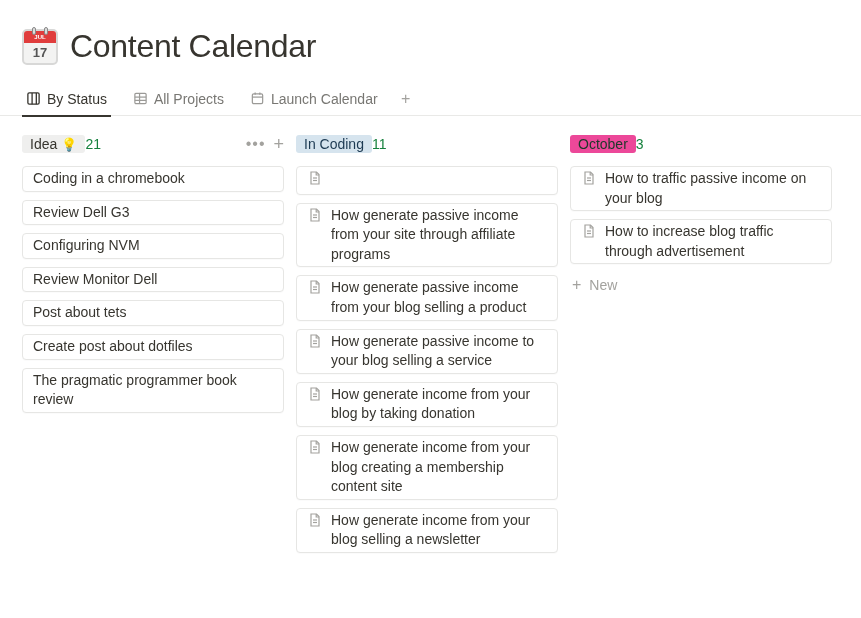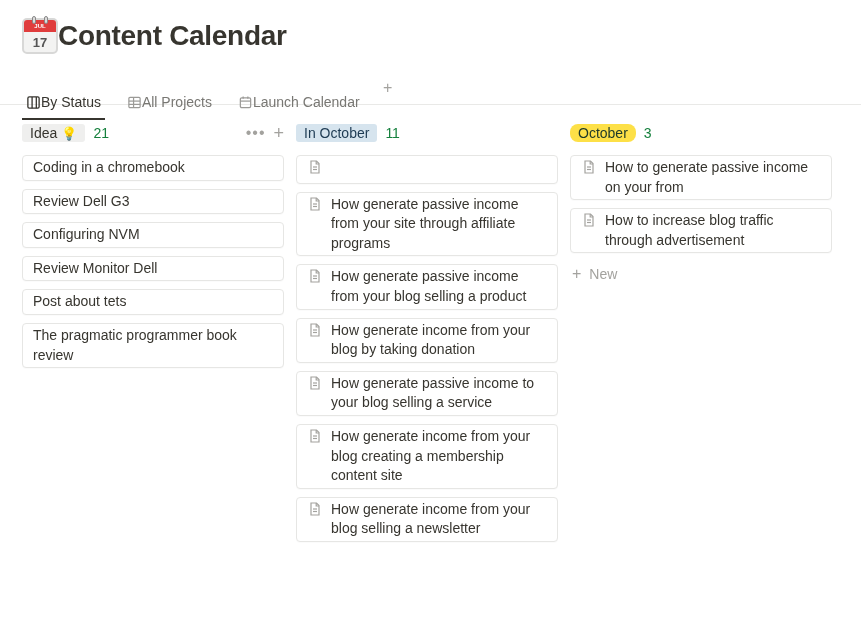--- a/index.html
+++ b/index.html
@@ -5,77 +5,77 @@
     * { box-sizing: border-box; margin: 0; padding: 0; }
     body {
       font-family: -apple-system, BlinkMacSystemFont, "Segoe UI", Helvetica, Arial, sans-serif;
       background: #fff;
       color: #37352f;
       width: 861px;
       padding: 12px 22px 0 22px;
       overflow: hidden;
     }
     
-    .page-header { display: flex; align-items: center; margin-bottom: 18px; margin-top: 6px; }
+    .page-header { display: flex; align-items: center; gap: 12px; margin-bottom: 18px; margin-top: 16px; }
     .page-icon { width: 36px; height: 36px; position: relative; }
     .page-icon .cal-body {
       width: 100%; height: 100%; background: #f3f3f2;
       border: 2px solid #d8d8d7; border-radius: 5px; position: relative;
     }
     .page-icon .cal-top {
       position: absolute; top: 0; left: 0; right: 0; height: 12px;
       background: #e03d3d; border-radius: 3px 3px 0 0;
     }
     .page-icon .cal-top::before { content:"JUL"; position:absolute; left:0; right:0; text-align:center; color:#fff; font-size:6px; font-weight:700; line-height:12px;}
     .page-icon .cal-day {
       position: absolute; top: 12px; left: 0; right: 0; bottom: 0;
       display: flex; align-items: center; justify-content: center;
       font-size: 13px; font-weight: 700; color: #555;
     }
     .page-icon .cal-ring {
       position:absolute; top:-4px; width:4px; height:8px; border:1px solid #888; border-radius:2px; background:#ddd;
     }
     .page-icon .cal-ring.r1{left:8px;} .page-icon .cal-ring.r2{right:8px;}
-    .page-title { font-size: 28px; font-weight: 700; letter-spacing: -0.3px; }
+    .page-title { font-size: 32px; font-weight: 400; letter-spacing: -0.3px; }
 
     
     .tabs-row {
       display: flex; align-items: center; gap: 6px;
       border-bottom: 1px solid #e9e9e7; margin: 0 -22px 0 -22px; padding: 0 22px;
     }
     .tab {
-      display: flex; align-items: flex-end; 
+      display: flex; align-items: flex-start; gap: 6px;
       padding: 6px 4px 8px 4px; font-size: 14px; color: #787773;
-      cursor: pointer; margin-right: 12px; position: relative; top: 16px;
+      cursor: pointer; margin-right: 12px; position: relative; top: 2px;
       border-bottom: 2px solid transparent;
     }
     .tab.active { color: #37352f; border-bottom: 2px solid #37352f; font-weight: 500; }
     .tab .tab-icon svg { display:block; }
     .tab-add {
       width: 20px; height: 20px; display:flex; align-items:center; justify-content:center;
       font-size: 16px; color: #a3a29e; cursor: pointer; margin-left: -4px;
     }
 
     
     .board { display: flex; gap: 12px; margin-top: 14px; }
     .col { width: 262px; flex-shrink: 0; }
     .col-header {
-      display: flex; align-items: center; gap: 8px; margin-bottom: 8px;
+      display: flex; align-items: center; margin-bottom: 8px;
       height: 28px;
     }
     .col-label {
       font-size: 14px; padding: 1px 8px; border-radius: 3px; display:inline-flex; align-items:center; gap:4px;
     }
     .col-count { font-size: 14px; color: #15803d; }
     .col-actions { margin-left: auto; display:flex; align-items:center; gap:8px; }
     .dots { color:#a3a29e; font-size:16px; letter-spacing:1px; cursor:pointer; line-height:1;}
     .col-add { color:#a3a29e; font-size:18px; cursor:pointer; line-height:1;}
     .label-grey { background:#efefee; color:#37352f; }
     .label-blue { background:#d6e4ee; color:#1d3a52; }
-    .label-green { background:#fde047; color:#1c3829;border-radius:8px; }
+    .label-green { background:#ec4899; color:#1c3829; }
     .bulb { font-size: 13px; }
 
     .card {
       border: 1px solid #e6e6e4; border-radius: 4px; background:#fff;
       padding: 2px 10px; margin-bottom: 8px; font-size: 14px;
       box-shadow: 0 1px 1px rgba(15,15,15,0.02);
       display: flex; align-items: flex-start; gap: 8px; cursor: pointer;
       line-height: 1.4;
     }
     .card .doc-icon { flex-shrink:0; margin-top:1px; color:#a3a29e; }
@@ -162,29 +162,32 @@
         <div class="card">
           <span class="card-text">Configuring NVM</span>
         </div>
         <div class="card">
           <span class="card-text">Review Monitor Dell</span>
         </div>
         <div class="card">
           <span class="card-text">Post about tets</span>
         </div>
         <div class="card">
+          <span class="card-text">Create post about dotfiles</span>
+        </div>
+        <div class="card">
           <span class="card-text">The pragmatic programmer book review</span>
         </div>
       </div>
   </div>
 
   <div class="col">
     <div class="col-header">
       <span class="col-label label-blue">
-        <span>In October</span>
+        <span>In Coding</span>
       </span>
       <span class="col-count">11</span>
     </div>
     <div id="cards-review">
         <div class="card">
           <span class="doc-icon"><svg width="16" height="16" viewBox="0 0 16 16" fill="none" stroke="#a3a29e" stroke-width="1.2">
               <path d="M4 2h5.5L12 4.5V14H4z"></path>
               <path d="M9.2 2v3h2.8"></path>
               <line x1="6" y1="8" x2="10" y2="8"></line>
               <line x1="6" y1="10.5" x2="10" y2="10.5"></line>
@@ -208,30 +211,30 @@
             </svg></span>
           <span class="card-text">How generate passive income from your blog selling a product</span>
         </div>
         <div class="card">
           <span class="doc-icon"><svg width="16" height="16" viewBox="0 0 16 16" fill="none" stroke="#a3a29e" stroke-width="1.2">
               <path d="M4 2h5.5L12 4.5V14H4z"></path>
               <path d="M9.2 2v3h2.8"></path>
               <line x1="6" y1="8" x2="10" y2="8"></line>
               <line x1="6" y1="10.5" x2="10" y2="10.5"></line>
             </svg></span>
+          <span class="card-text">How generate passive income to your blog selling a service</span>
+        </div>
+        <div class="card">
+          <span class="doc-icon"><svg width="16" height="16" viewBox="0 0 16 16" fill="none" stroke="#a3a29e" stroke-width="1.2">
+              <path d="M4 2h5.5L12 4.5V14H4z"></path>
+              <path d="M9.2 2v3h2.8"></path>
+              <line x1="6" y1="8" x2="10" y2="8"></line>
+              <line x1="6" y1="10.5" x2="10" y2="10.5"></line>
+            </svg></span>
           <span class="card-text">How generate income from your blog by taking donation</span>
-        </div>
-        <div class="card">
-          <span class="doc-icon"><svg width="16" height="16" viewBox="0 0 16 16" fill="none" stroke="#a3a29e" stroke-width="1.2">
-              <path d="M4 2h5.5L12 4.5V14H4z"></path>
-              <path d="M9.2 2v3h2.8"></path>
-              <line x1="6" y1="8" x2="10" y2="8"></line>
-              <line x1="6" y1="10.5" x2="10" y2="10.5"></line>
-            </svg></span>
-          <span class="card-text">How generate passive income to your blog selling a service</span>
         </div>
         <div class="card">
           <span class="doc-icon"><svg width="16" height="16" viewBox="0 0 16 16" fill="none" stroke="#a3a29e" stroke-width="1.2">
               <path d="M4 2h5.5L12 4.5V14H4z"></path>
               <path d="M9.2 2v3h2.8"></path>
               <line x1="6" y1="8" x2="10" y2="8"></line>
               <line x1="6" y1="10.5" x2="10" y2="10.5"></line>
             </svg></span>
           <span class="card-text">How generate income from your blog creating a membership content site</span>
         </div>
@@ -255,21 +258,21 @@
       <span class="col-count">3</span>
     </div>
     <div id="cards-october">
         <div class="card">
           <span class="doc-icon"><svg width="16" height="16" viewBox="0 0 16 16" fill="none" stroke="#a3a29e" stroke-width="1.2">
               <path d="M4 2h5.5L12 4.5V14H4z"></path>
               <path d="M9.2 2v3h2.8"></path>
               <line x1="6" y1="8" x2="10" y2="8"></line>
               <line x1="6" y1="10.5" x2="10" y2="10.5"></line>
             </svg></span>
-          <span class="card-text">How to generate passive income on your from</span>
+          <span class="card-text">How to traffic passive income on your blog</span>
         </div>
         <div class="card">
           <span class="doc-icon"><svg width="16" height="16" viewBox="0 0 16 16" fill="none" stroke="#a3a29e" stroke-width="1.2">
               <path d="M4 2h5.5L12 4.5V14H4z"></path>
               <path d="M9.2 2v3h2.8"></path>
               <line x1="6" y1="8" x2="10" y2="8"></line>
               <line x1="6" y1="10.5" x2="10" y2="10.5"></line>
             </svg></span>
           <span class="card-text">How to increase blog traffic through advertisement</span>
         </div>

